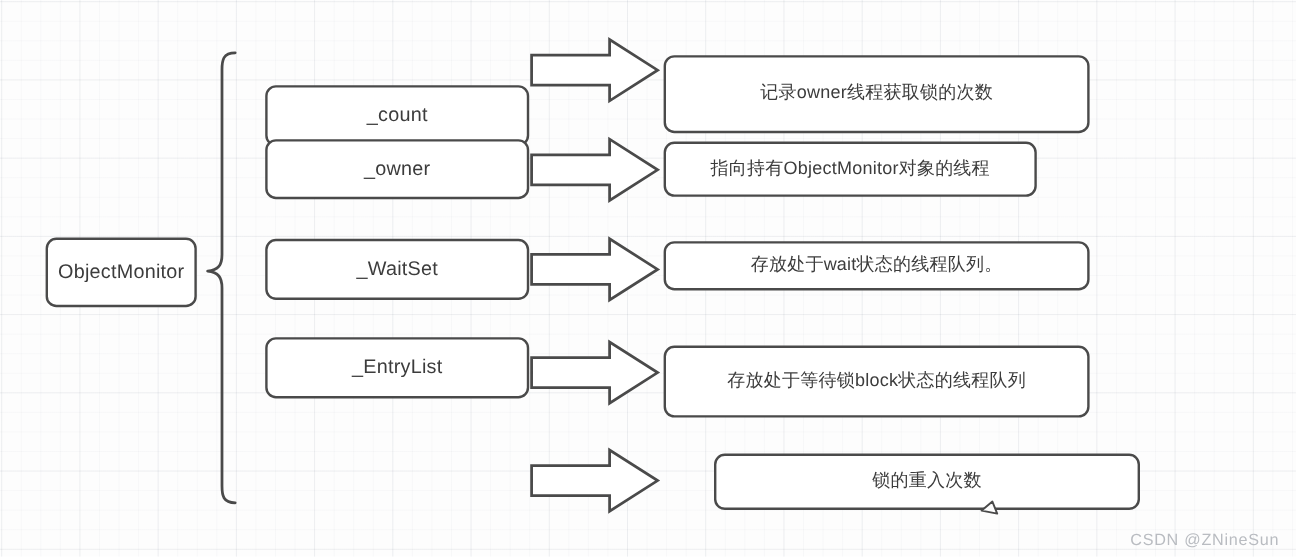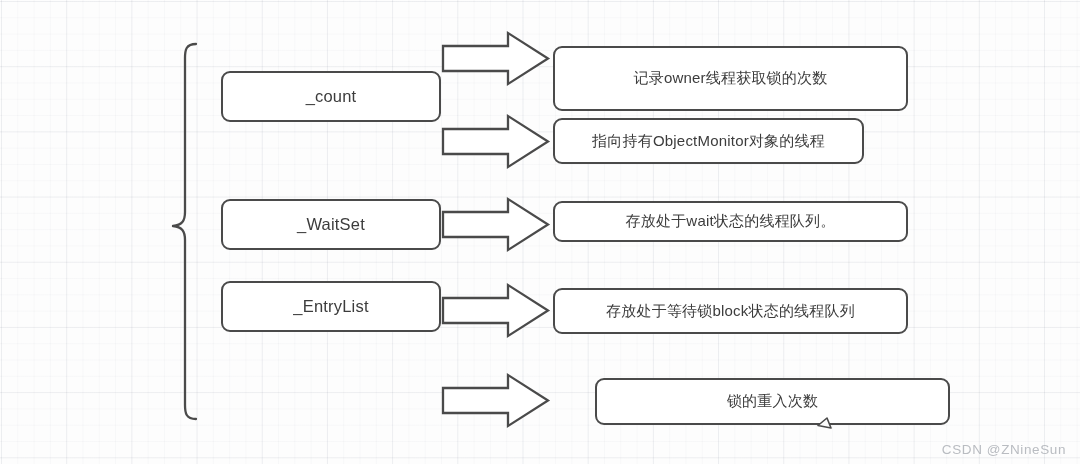--- a/index.html
+++ b/index.html
@@ -92,25 +92,31 @@
     font-family: "Liberation Sans", "DejaVu Sans", sans-serif;
     white-space: nowrap;
     text-align: right;
   }
 </style>
 </head>
 <body>
 
 <div id="canvas">
 
+  <div class="node root-node" style="left:38px; top:198px; width:126px; height:58px;">
+    <span class="node-label">ObjectMonitor</span>
+  </div>
 
   <div class="node field-node" style="left:221px; top:33px; width:220px; height:51px;margin-top:38px;">
     <span class="node-label">_count</span>
   </div>
 
+  <div class="node field-node" style="left:221px; top:116px; width:220px; height:50px;">
+    <span class="node-label">_owner</span>
+  </div>
 
   <div class="node field-node" style="left:221px; top:199px; width:220px; height:51px;">
     <span class="node-label">_WaitSet</span>
   </div>
 
   <div class="node field-node" style="left:221px; top:281px; width:220px; height:51px;">
     <span class="node-label">_EntryList</span>
   </div>
 
 
@@ -119,21 +125,21 @@
   </div>
 
   <div class="node desc-node" style="left:553px; top:118px; width:311px; height:46px;">
     <span class="node-label">指向持有ObjectMonitor对象的线程</span>
   </div>
 
   <div class="node desc-node" style="left:553px; top:201px; width:355px; height:41px;">
     <span class="node-label">存放处于wait状态的线程队列。</span>
   </div>
 
-  <div class="node desc-node" style="left:553px; top:288px; width:355px; height:46px;">
+  <div class="node desc-node" style="left:553px; top:288px; width:355px; height:60px;">
     <span class="node-label">存放处于等待锁block状态的线程队列</span>
   </div>
 
   <div class="node desc-node" style="left:553px; top:378px; width:355px; height:47px;margin-left:42px;">
     <span class="node-label">锁的重入次数</span>
   </div>
 
   <svg class="svg-layer" viewBox="0 0 1080 464" xmlns="http://www.w3.org/2000/svg">
 
     <path class="brace-path" d="M 196 44

